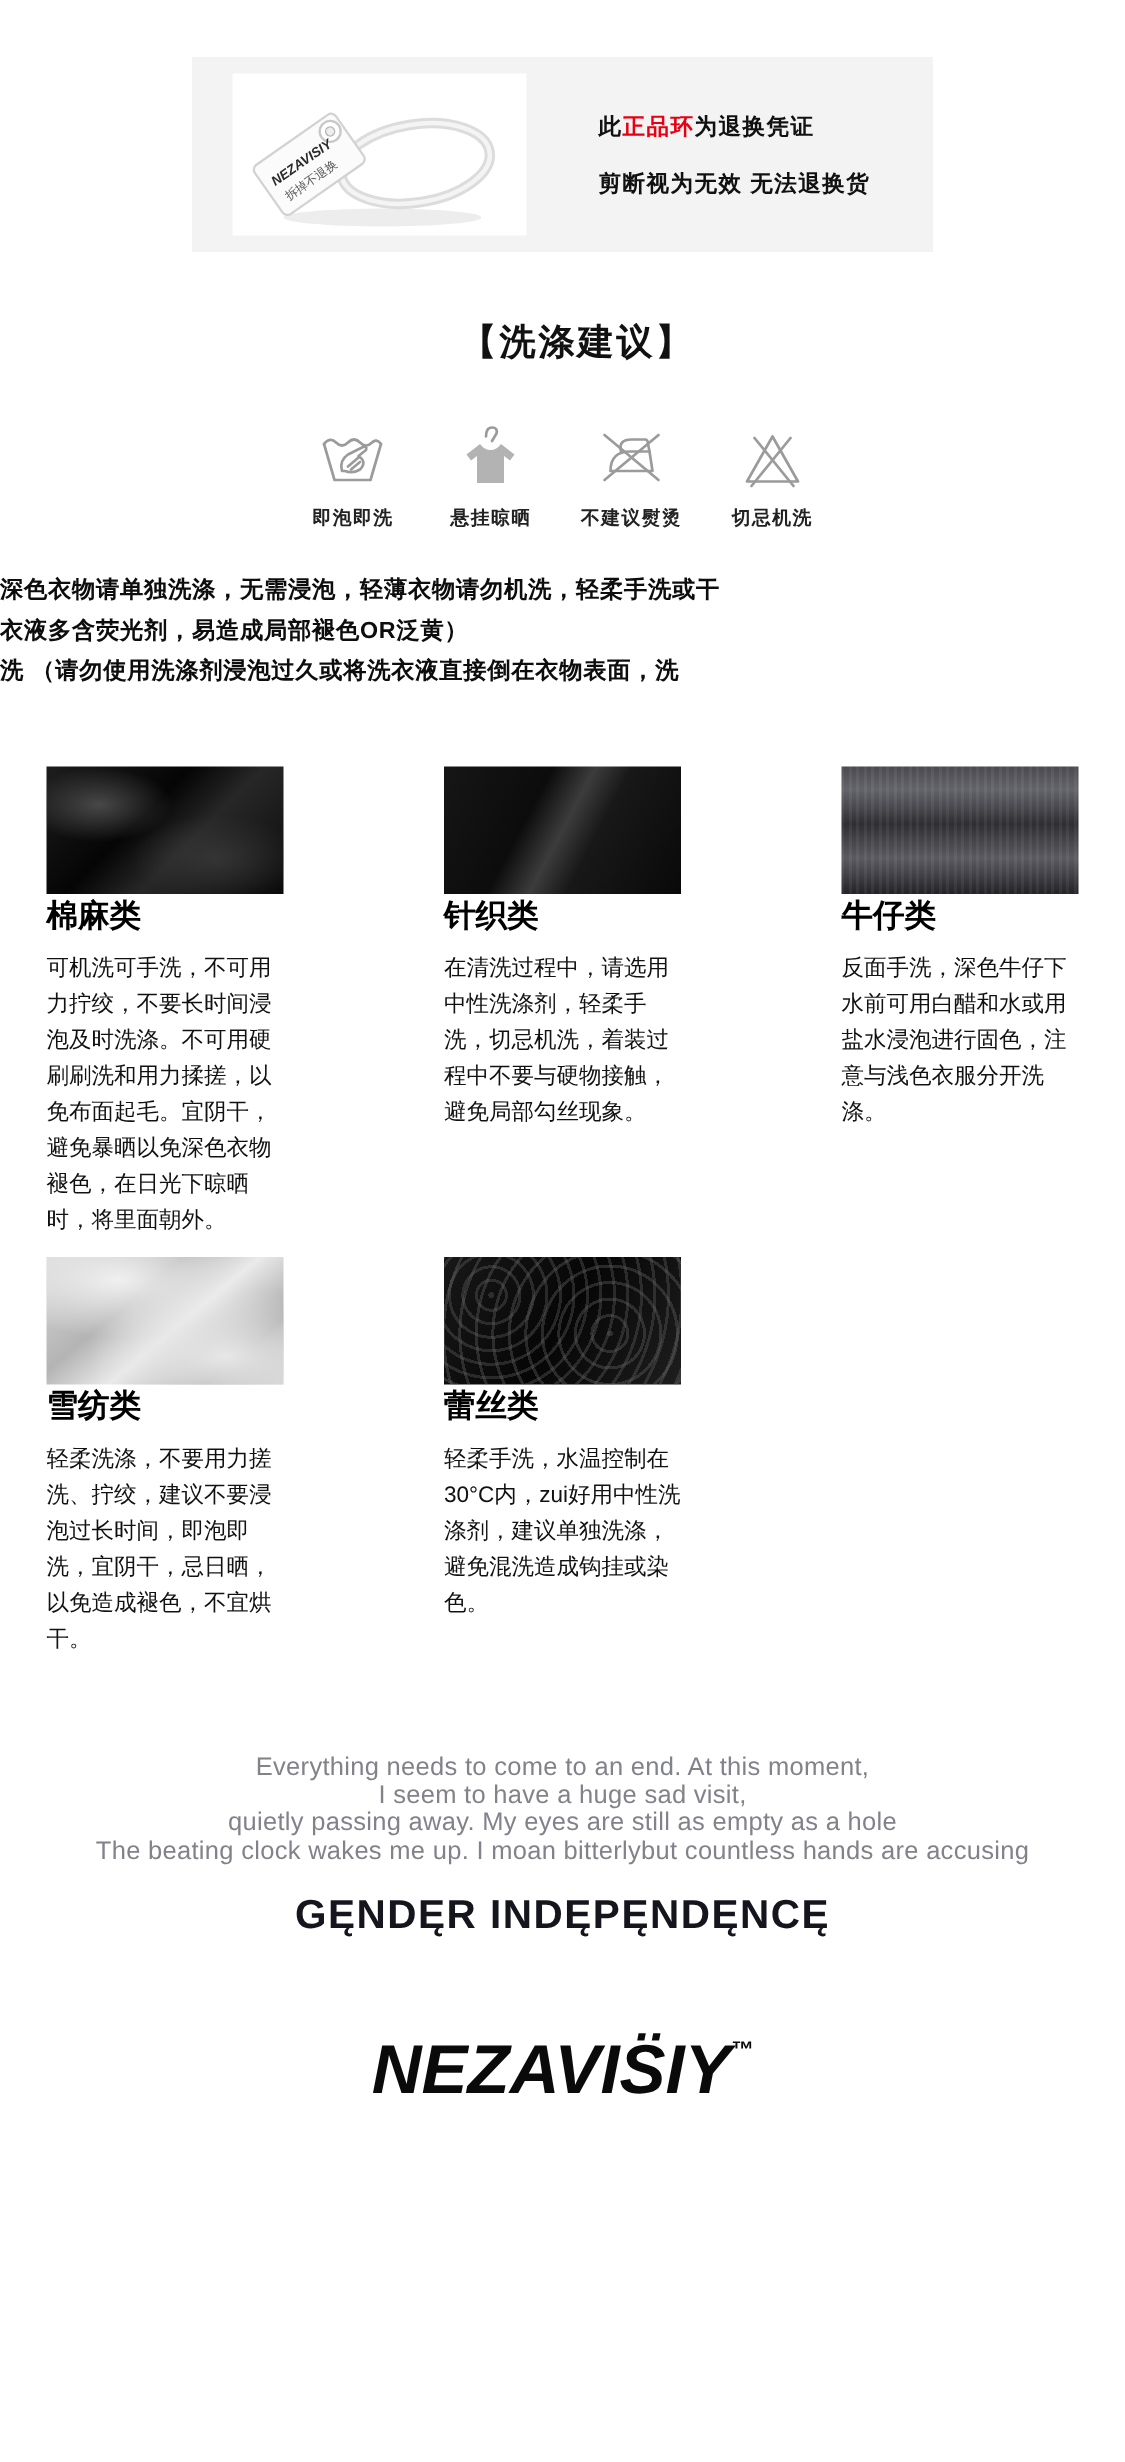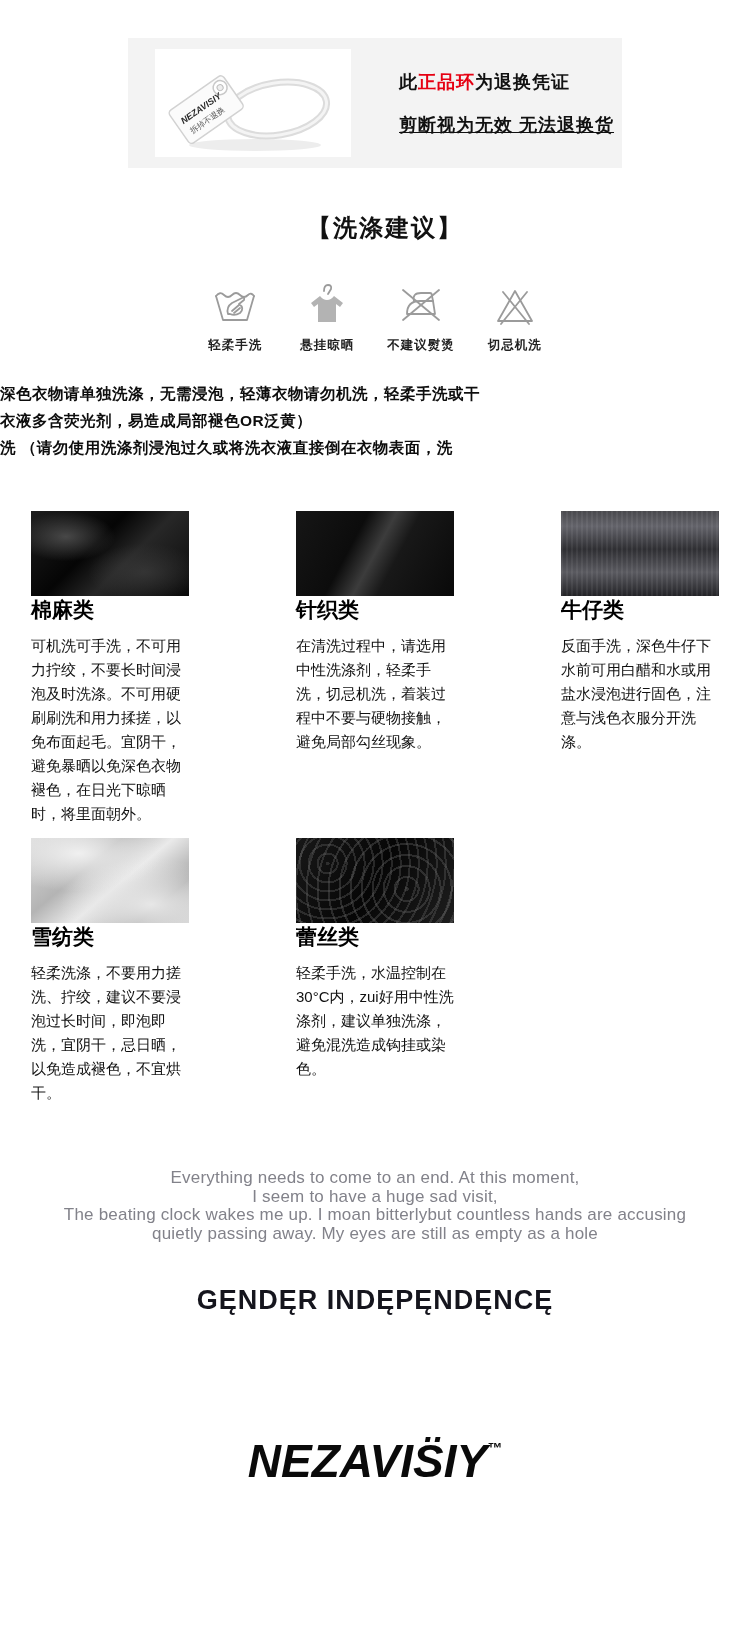--- a/index.html
+++ b/index.html
@@ -23,22 +23,22 @@
     padding-left: 27px;
   }
   .tag-photo {
     width: 196px;
     height: 108px;
     background: #fff;
     flex: 0 0 auto;
     overflow: hidden;
   }
   .banner-text { margin-left: 48px; }
-  .banner-line { font-size: 18px; font-weight: bold; color: #111; letter-spacing: 1px; }
-  .banner-line + .banner-line { margin-top: 19px; text-decoration: underline; }
+  .banner-line { font-size: 15px; font-weight: bold; color: #111; letter-spacing: 1px; }
+  .banner-line + .banner-line { margin-top: 19px; }
   .hl-red { color: #e60012; }
 
   
   .section-title {
     margin-top: 44px;
     text-align: center;
     font-size: 24px;
     font-weight: bold;
     letter-spacing: 2px;
     margin-left: 20px;
@@ -125,31 +125,31 @@
     margin-top: 64px;
     text-align: center;
     font-size: 17px;
     line-height: 18.5px;
     color: #82828a;
     letter-spacing: 0.2px;
   }
 
   
   .slogan {
-    margin-top: 42px;
+    margin-top: 18px;
     text-align: center;
     font-size: 27px;
     font-weight: 800;
     color: #15151d;
     letter-spacing: 1px;
   }
 
   
   .brand-logo {
-    margin-top: 118px;
+    margin-top: 60px;
     text-align: center;
     font-size: 46px;
     font-weight: bold;
     font-style: italic;
     color: #0a0a0a;
     letter-spacing: 0px;
   }
   .brand-logo .tm {
     font-size: 15px;
     vertical-align: 24px;
@@ -191,21 +191,21 @@
 
   <div class="icons-row">
 
     <div class="care-item">
       <svg width="44" height="46" viewBox="0 0 44 46">
         <path class="icon-stroke" d="M3 14 L10 38 L34 38 L41 14"></path>
         <path class="icon-stroke" d="M3 14 Q7 9 11 13 Q15 17 19 13 Q23 9 27 13 Q31 17 35 13 Q38 10 41 14"></path>
         <path class="icon-stroke" d="M15 32 Q13 25 19 21 L29 16 Q32 15 31 18 L26 22 Q32 26 27 31 Q22 34 17 32 Z"></path>
         <path class="icon-stroke" d="M19 29 L26 23 M21 31 L27 26"></path>
       </svg>
-      <div class="care-label">轻柔手洗</div>
+      <div class="care-label">即泡即洗</div>
     </div>
 
     <div class="care-item">
       <svg width="40" height="46" viewBox="0 0 40 46">
         <path class="icon-stroke" d="M17 9 Q17 3 21 3 Q25 3 24 7 L21 12"></path>
         <path class="icon-fill" d="M13 14 L4 21 L7 25 L11 22 L11 40 L29 40 L29 22 L33 25 L36 21 L27 14 Q24 18 20 18 Q16 18 13 14 Z"></path>
       </svg>
       <div class="care-label">悬挂晾晒</div>
     </div>
 
@@ -267,21 +267,21 @@
       <div class="fabric-img img-lace"></div>
       <h2 class="fabric-title">蕾丝类</h2>
       <p class="fabric-desc">轻柔手洗，水温控制在30°C内，zui好用中性洗涤剂，建议单独洗涤，避免混洗造成钩挂或染色。</p>
     </div>
 
   </div>
 
   <div class="poem">
     <div>Everything needs to come to an end. At this moment,</div>
     <div>I seem to have a huge sad visit,</div>
+    <div>quietly passing away. My eyes are still as empty as a hole</div>
     <div>The beating clock wakes me up. I moan bitterlybut countless hands are accusing</div>
-    <div>quietly passing away. My eyes are still as empty as a hole</div>
   </div>
 
   <div class="slogan">GĘNDĘR INDĘPĘNDĘNCĘ</div>
 
   <div class="brand-logo"><span>NEZAVIS̈IY</span><span class="tm">™</span></div>
 
 </div>
 
 </body></html>

